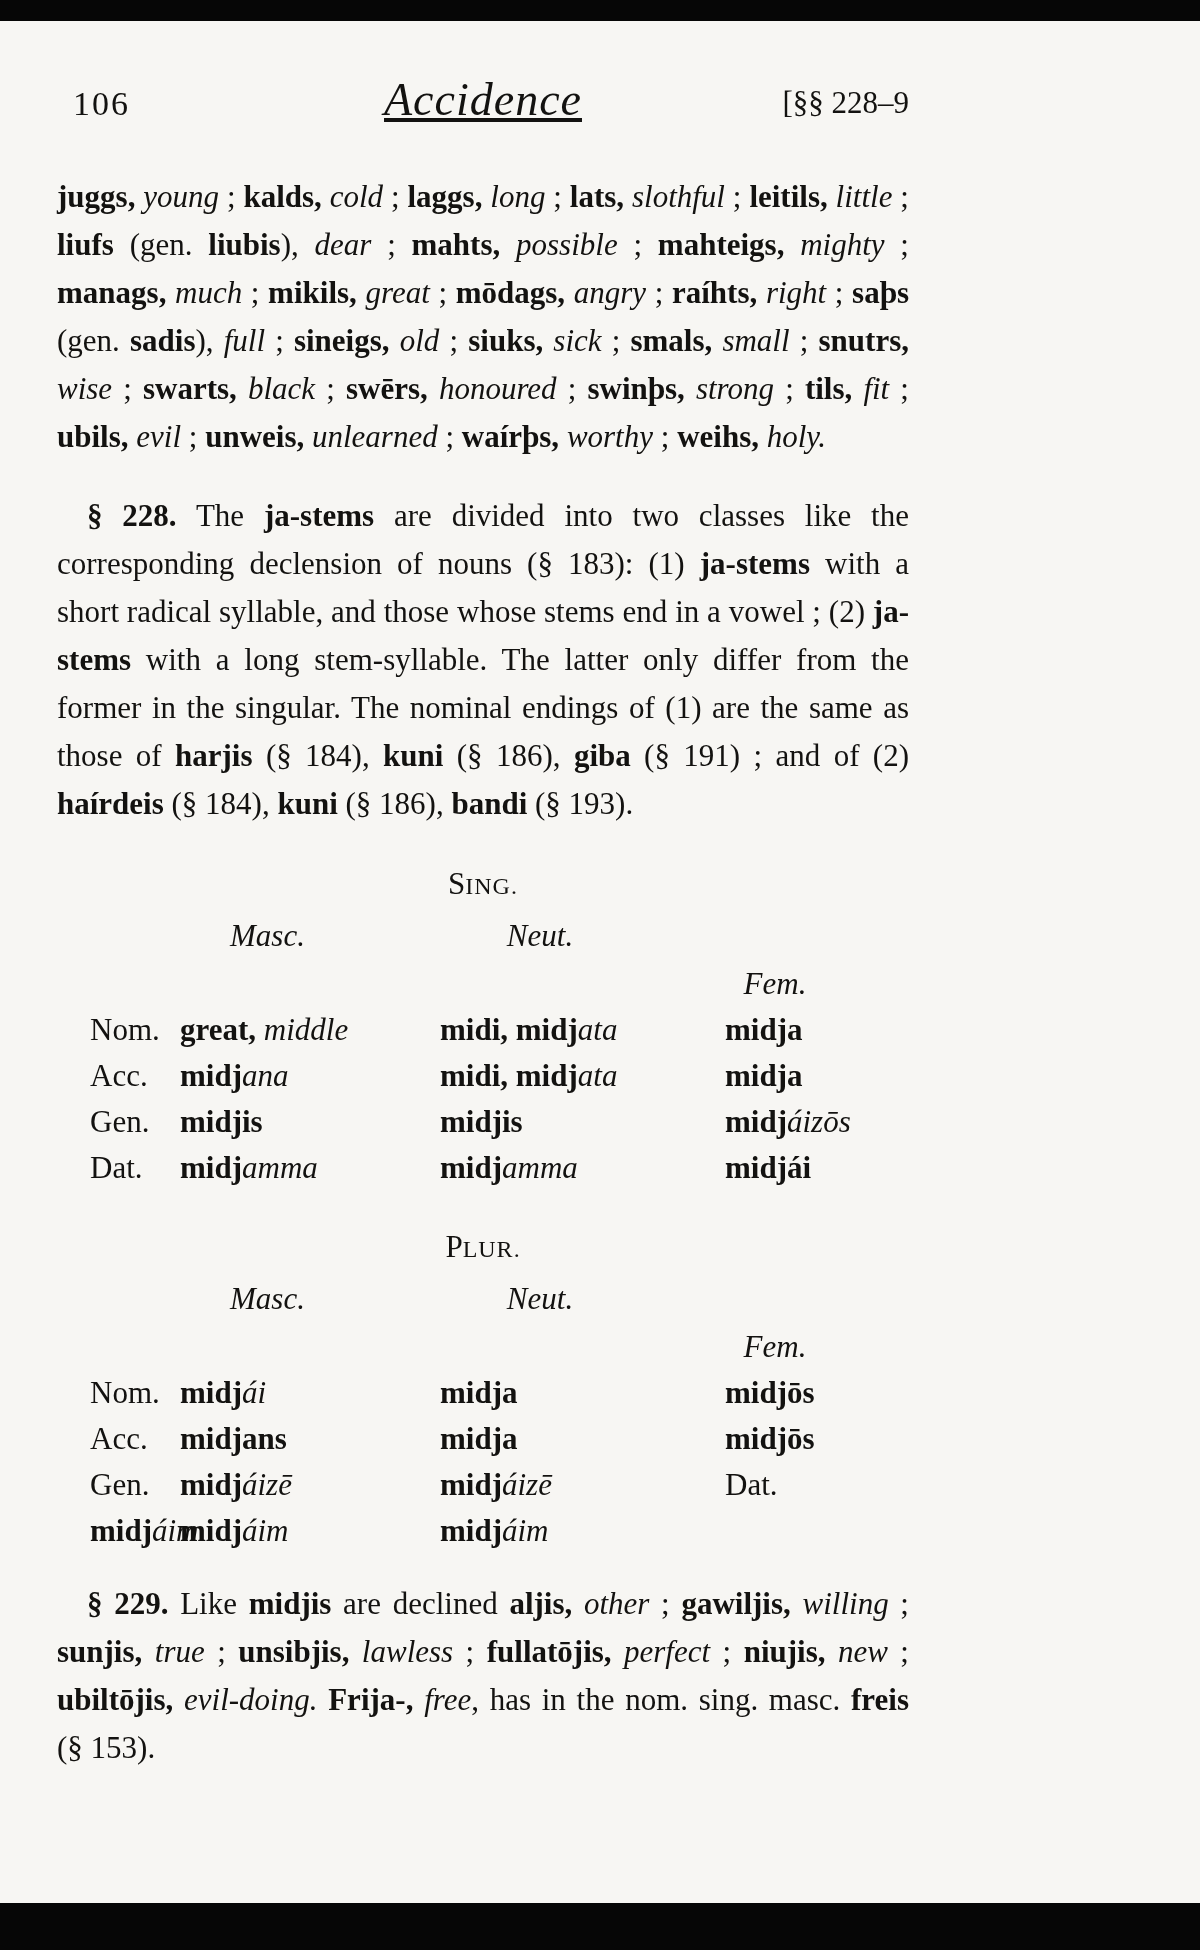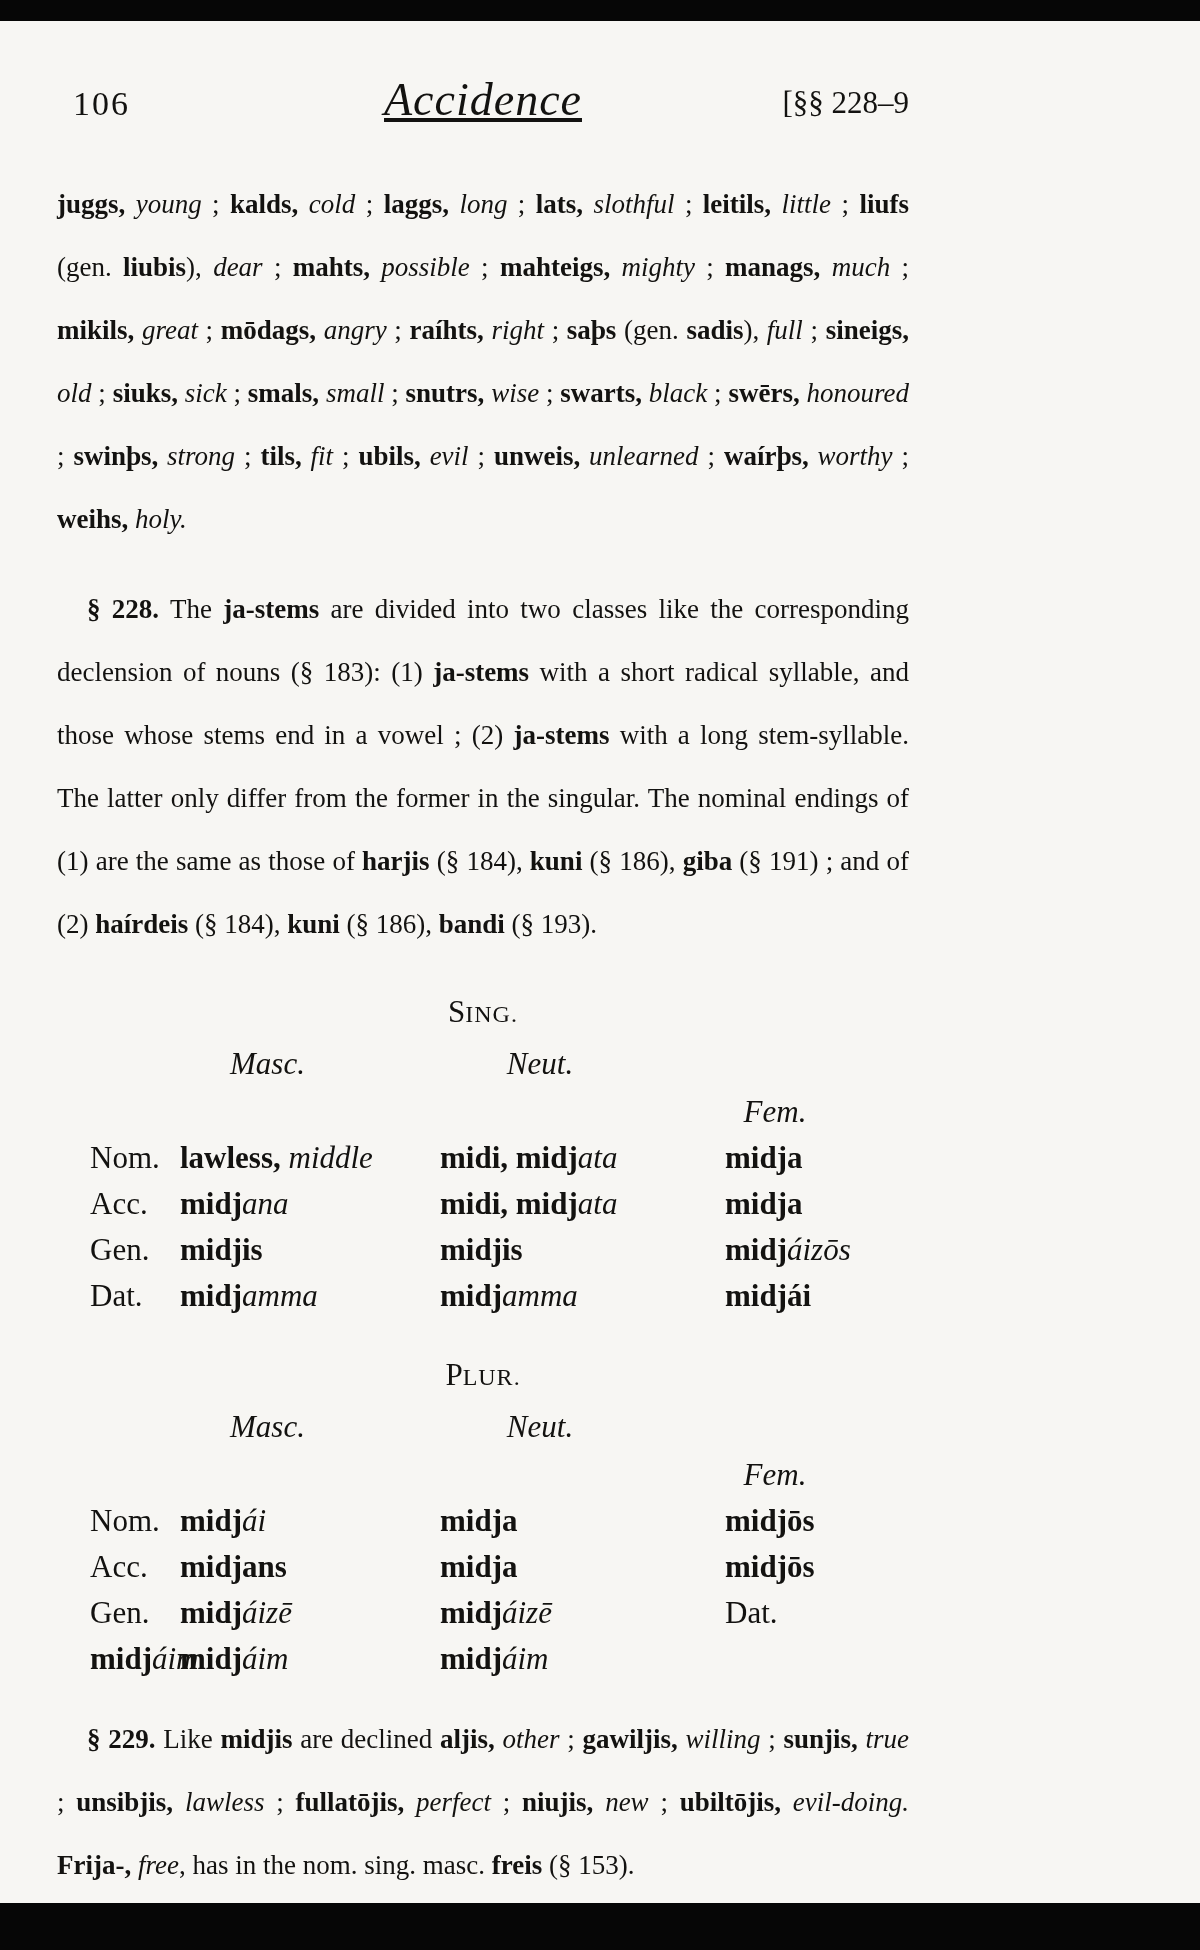--- a/index.html
+++ b/index.html
@@ -24,21 +24,21 @@
   .page-header{position:relative;height:64px;margin-top:52px;}
   .page-number{position:absolute;left:16px;top:12px;font-size:34px;letter-spacing:2px;}
   .running-title{
     position:absolute;left:50%;transform:translateX(-50%);
     top:0;font-style:italic;font-size:46px;letter-spacing:1px;text-decoration:underline;
   }
   .section-range{position:absolute;right:0;top:12px;font-size:31px;}
 
   
   .para{
-    font-size:27px;line-height:63px;
+    font-size:31px;line-height:48px;
     text-align:justify;
   }
   .para.indent{text-indent:30px;}
   .adj-list{margin-top:36px;}
   .s228{margin-top:16px;}
   .s229{margin-top:26px;}
 
   .seg-b{font-weight:bold;}
   .seg-i{font-style:italic;}
 
@@ -90,21 +90,21 @@
     <span class="cap-initial">S</span><span class="cap-rest">ING.</span>
   </div>
 
   <div class="decl-grid">
     <div></div>
     <div class="hdr masc">Masc.</div>
     <div class="hdr neut">Neut.</div>
     <div class="hdr fem">Fem.</div>
 
     <div class="case-label">Nom.</div>
-    <div class="cell"><span class="seg-b">lawless, </span><span class="seg-i">middle</span></div>
+    <div class="cell"><span class="seg-b">great, </span><span class="seg-i">middle</span></div>
     <div class="cell"><span class="seg-b">midi, midj</span><span class="seg-i">ata</span></div>
     <div class="cell"><span class="seg-b">midja</span></div>
 
     <div class="case-label">Acc.</div>
     <div class="cell"><span class="seg-b">midj</span><span class="seg-i">ana</span></div>
     <div class="cell"><span class="seg-b">midi, midj</span><span class="seg-i">ata</span></div>
     <div class="cell"><span class="seg-b">midja</span></div>
 
     <div class="case-label">Gen.</div>
     <div class="cell"><span class="seg-b">midjis</span></div>

